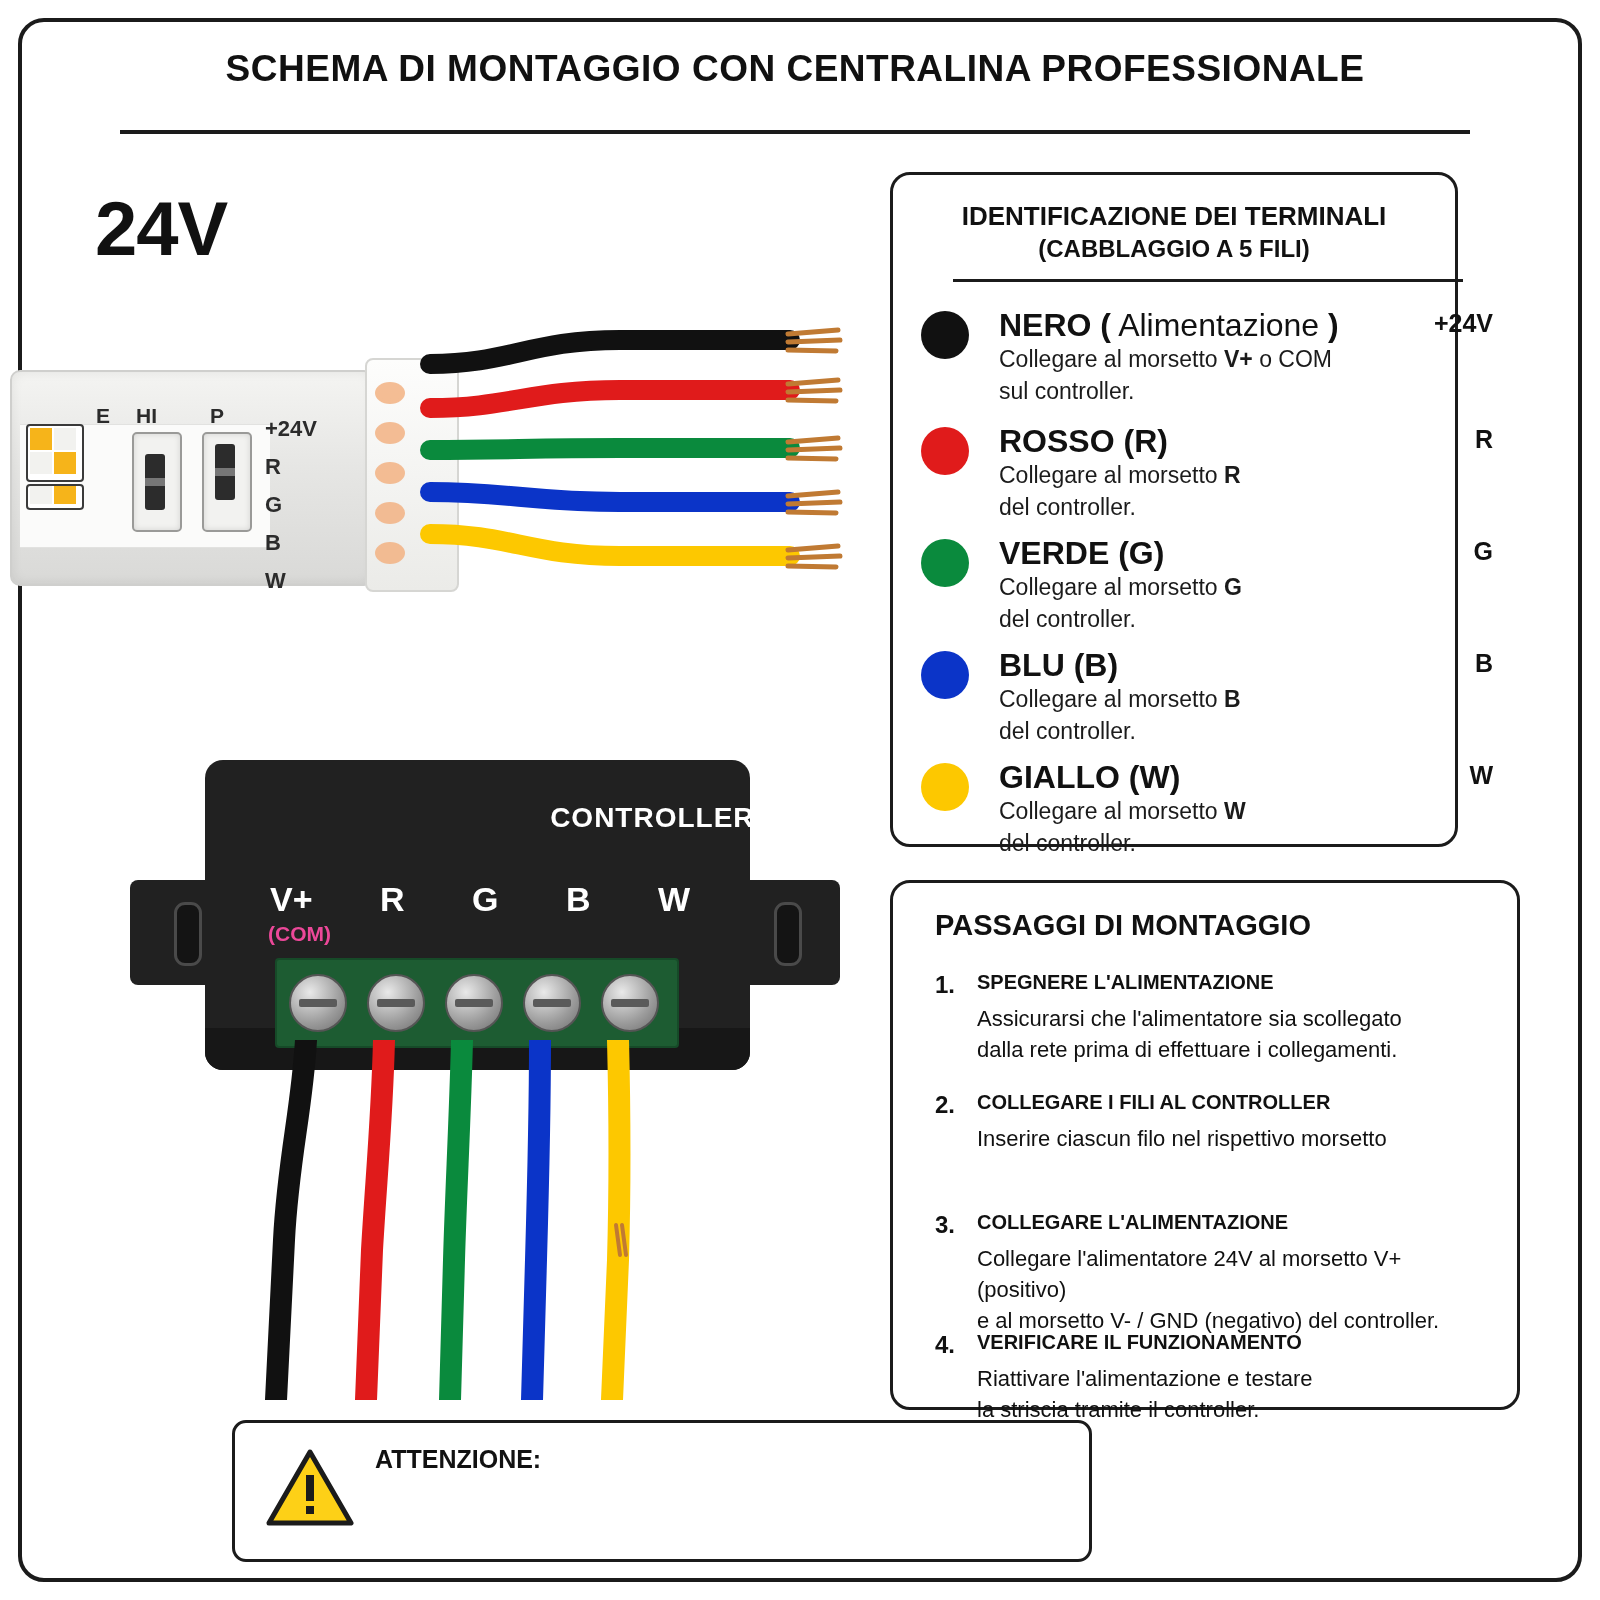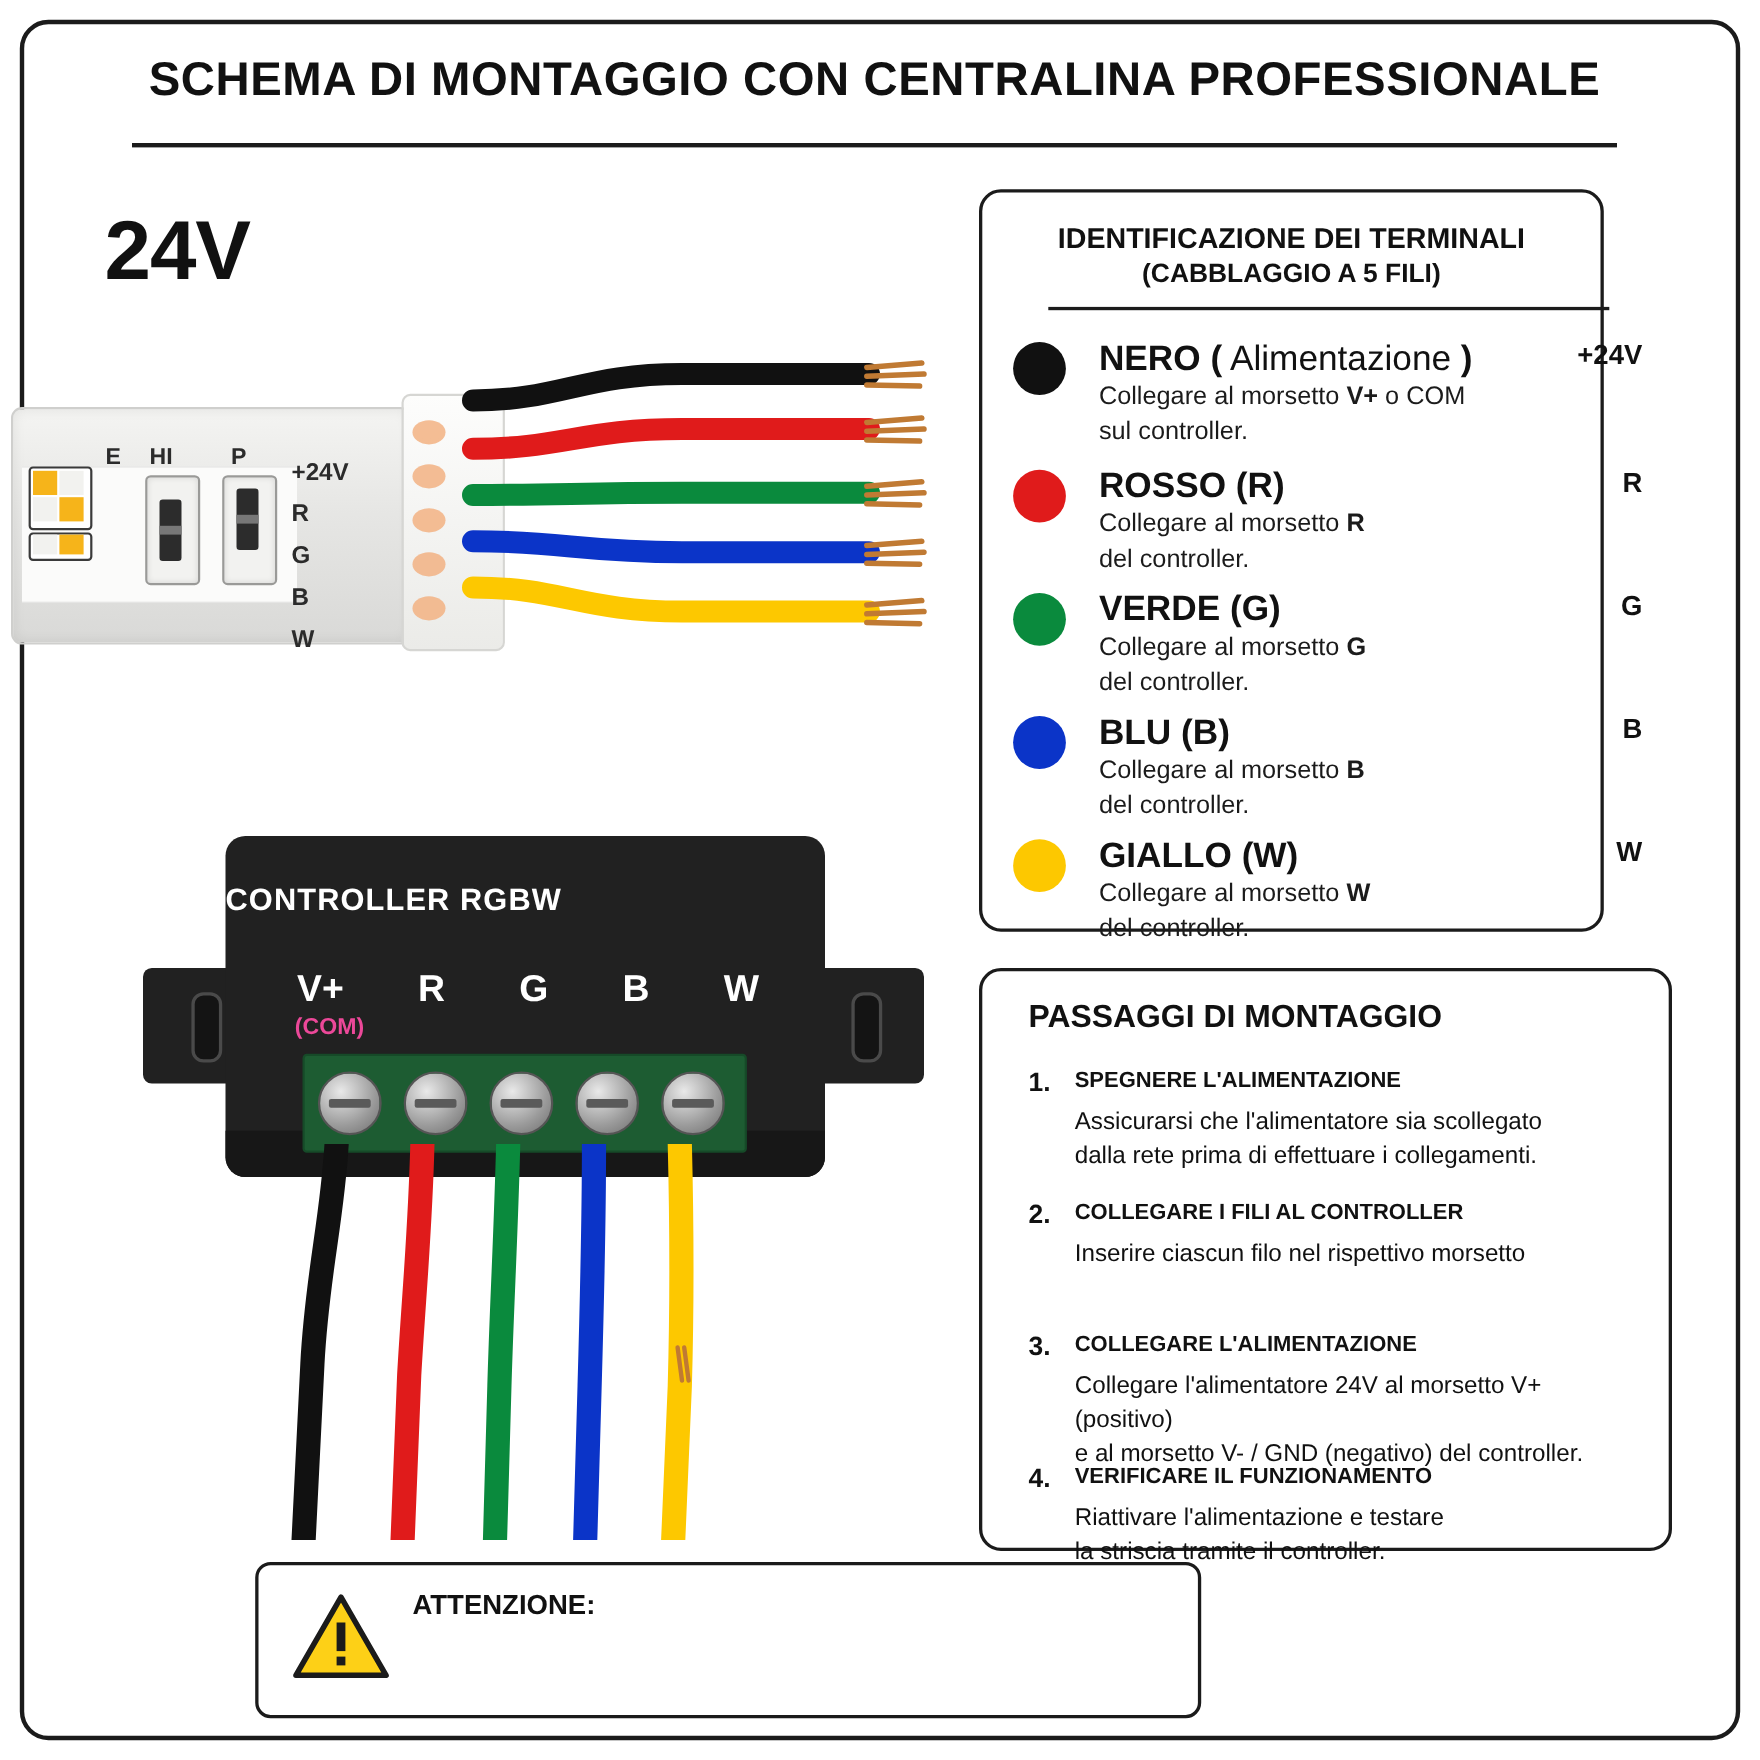--- a/index.html
+++ b/index.html
@@ -1,20 +1,20 @@
 <!DOCTYPE html>
 <html><head>
 <meta charset="utf-8">
 <style>
   html,body{margin:0;padding:0;background:#ffffff;}
   body{width:1600px;height:1600px;font-family:"Liberation Sans",sans-serif;color:#111;}
   #page{position:relative;width:1600px;height:1600px;box-sizing:border-box;}
   .outer-frame{position:absolute;left:18px;top:18px;width:1564px;height:1564px;border:4px solid #1b1b1b;border-radius:26px;box-sizing:border-box;}
 
-  .title{position:absolute;left:70px;top:48px;width:1450px;text-align:center;font-size:43px;font-weight:bold;letter-spacing:0.5px;}
+  .title{position:absolute;left:70px;top:48px;width:1450px;text-align:center;font-size:37px;font-weight:bold;letter-spacing:0.5px;}
   .title-rule{position:absolute;left:120px;top:130px;width:1350px;height:4px;background:#1b1b1b;}
 
   .volt{position:absolute;left:95px;top:185px;font-size:76px;font-weight:bold;letter-spacing:-1px;}
 
   
   .strip-wrap{position:absolute;left:10px;top:352px;width:470px;height:250px;}
   .strip-body{position:absolute;left:0;top:18px;width:360px;height:212px;background:linear-gradient(180deg,#f4f4f2 0%,#e6e6e4 45%,#d9d9d7 100%);border:2px solid #cfcfcd;border-radius:10px;box-shadow:inset 0 0 12px rgba(0,0,0,.08);}
   .strip-pcb{position:absolute;left:8px;top:52px;width:250px;height:122px;background:#fbfbfa;border-top:1px solid #e2e2e0;border-bottom:1px solid #e2e2e0;}
   .led-chip{position:absolute;width:54px;height:54px;background:#fff;border:2px solid #3a3a3a;border-radius:4px;top:52px;}
   .led-chip.c1{left:14px;}
@@ -37,21 +37,21 @@
   .wiresvg{position:absolute;left:420px;top:320px;width:480px;height:300px;}
 
   
   .ctrl-wrap{position:absolute;left:120px;top:760px;width:720px;height:640px;}
   .ctrl-body{position:absolute;left:85px;top:0;width:545px;height:310px;background:#212121;border-radius:18px;}
   .ctrl-body:after{content:"";position:absolute;left:0;bottom:0;width:545px;height:42px;background:#171717;border-radius:0 0 18px 18px;}
   .ear{position:absolute;top:120px;width:110px;height:105px;background:#212121;border-radius:8px;}
   .ear.l{left:10px;}
   .ear.r{left:610px;}
   .ear .slot{position:absolute;left:44px;top:22px;width:22px;height:58px;border:3px solid #4a4a4a;border-radius:11px;background:#141414;}
-  .ctrl-title{position:absolute;left:85px;top:42px;width:651px;text-align:left;color:#fff;font-size:28px;font-weight:bold;letter-spacing:1px;}
+  .ctrl-title{position:absolute;left:85px;top:42px;width:651px;text-align:right;color:#fff;font-size:28px;font-weight:bold;letter-spacing:1px;}
   .term-row{position:absolute;left:150px;top:120px;width:420px;display:flex;justify-content:space-between;color:#fff;font-size:34px;font-weight:bold;}
   .com-lbl{position:absolute;left:148px;top:162px;color:#ec4899;font-size:21px;font-weight:bold;}
   .green-block{position:absolute;left:155px;top:198px;width:400px;height:86px;background:#1d5c32;border:2px solid #164a28;border-radius:4px;}
   .screw{position:absolute;top:14px;width:54px;height:54px;border-radius:50%;background:radial-gradient(circle at 35% 30%,#e9e9e9,#9b9b9b 60%,#6e6e6e 100%);border:2px solid #555;}
   .screw:after{content:"";position:absolute;left:8px;top:23px;width:38px;height:8px;background:#5a5a5a;border-radius:2px;}
   .ctrl-wires{position:absolute;left:0;top:280px;width:720px;height:360px;}
 
   
   .card{position:absolute;border:3px solid #1b1b1b;border-radius:20px;box-sizing:border-box;background:#fff;}
   #card-terminals{left:890px;top:172px;width:568px;height:675px;}

